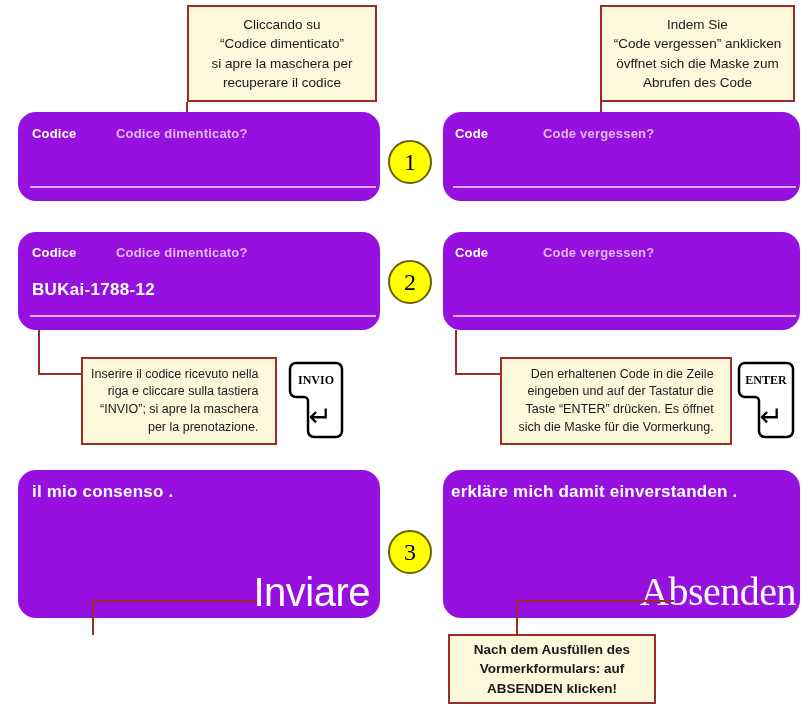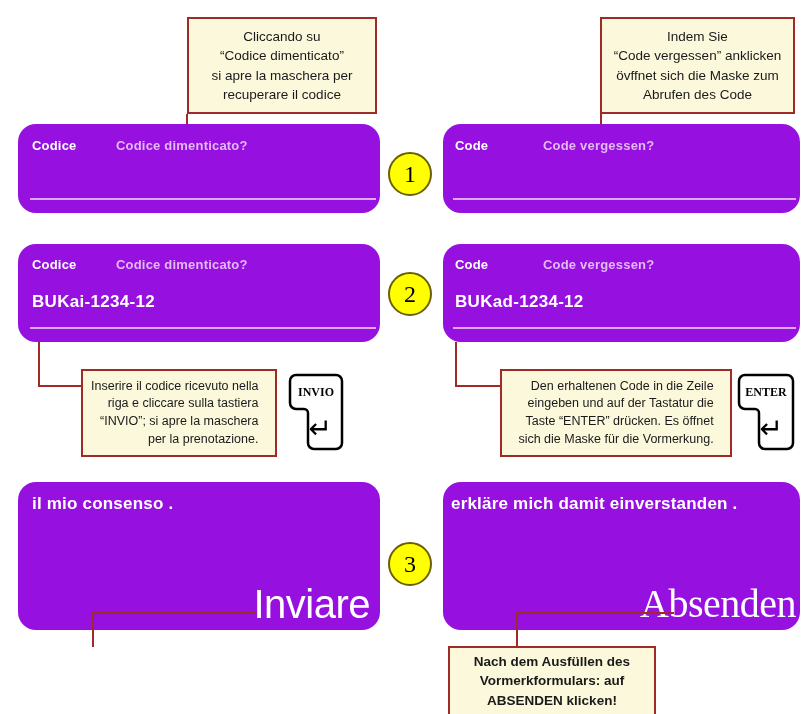--- a/index.html
+++ b/index.html
@@ -10,21 +10,21 @@
   body {
     width: 802px;
     height: 714px;
     position: relative;
     font-family: "Liberation Sans", sans-serif;
     overflow: hidden;
   }
 
   .stage {
     position: absolute;
-    left: 0; top: 12px;
+    left: 0; top: 0;
     width: 802px; height: 601px;
   }
 
   
   .note {
     position: absolute;
     background: #fbf8dc;
     border: 2px solid #9e2b25;
     box-sizing: border-box;
     color: #1a1a1a;
@@ -167,28 +167,27 @@
     <span class="lbl-bold" style="left:12px; top:14px;">Code</span>
     <span class="lbl-dim" style="left:100px; top:14px;">Code vergessen?</span>
     <div class="hr" style="left:10px; right:4px; top:74px;"></div>
   </div>
 
   <div class="step" style="left:388px; top:140px;">1</div>
 
   <div class="panel" style="left:18px; top:232px; width:362px; height:98px;">
     <span class="lbl-bold" style="left:14px; top:13px;">Codice</span>
     <span class="lbl-dim" style="left:98px; top:13px;">Codice dimenticato?</span>
-    <span class="code-val" style="left:14px; top:48px;">BUKai-1234-12</span>
+    <span class="code-val" style="left:14px; top:48px;">BUKai-1788-12</span>
     <div class="hr" style="left:12px; right:4px; top:83px;"></div>
   </div>
 
   <div class="panel" style="left:443px; top:232px; width:357px; height:98px;">
     <span class="lbl-bold" style="left:12px; top:13px;">Code</span>
     <span class="lbl-dim" style="left:100px; top:13px;">Code vergessen?</span>
-    <span class="code-val" style="left:12px; top:48px;">BUKad-1234-12</span>
     <div class="hr" style="left:10px; right:4px; top:83px;"></div>
   </div>
 
   <div class="step" style="left:388px; top:260px;">2</div>
 
   <div class="conn v" style="left:38px; top:330px; height:44px;"></div>
   <div class="conn h" style="left:38px; top:373px; width:45px;"></div>
 
   <div class="conn v" style="left:455px; top:330px; height:44px;"></div>
   <div class="conn h" style="left:455px; top:373px; width:47px;"></div>

